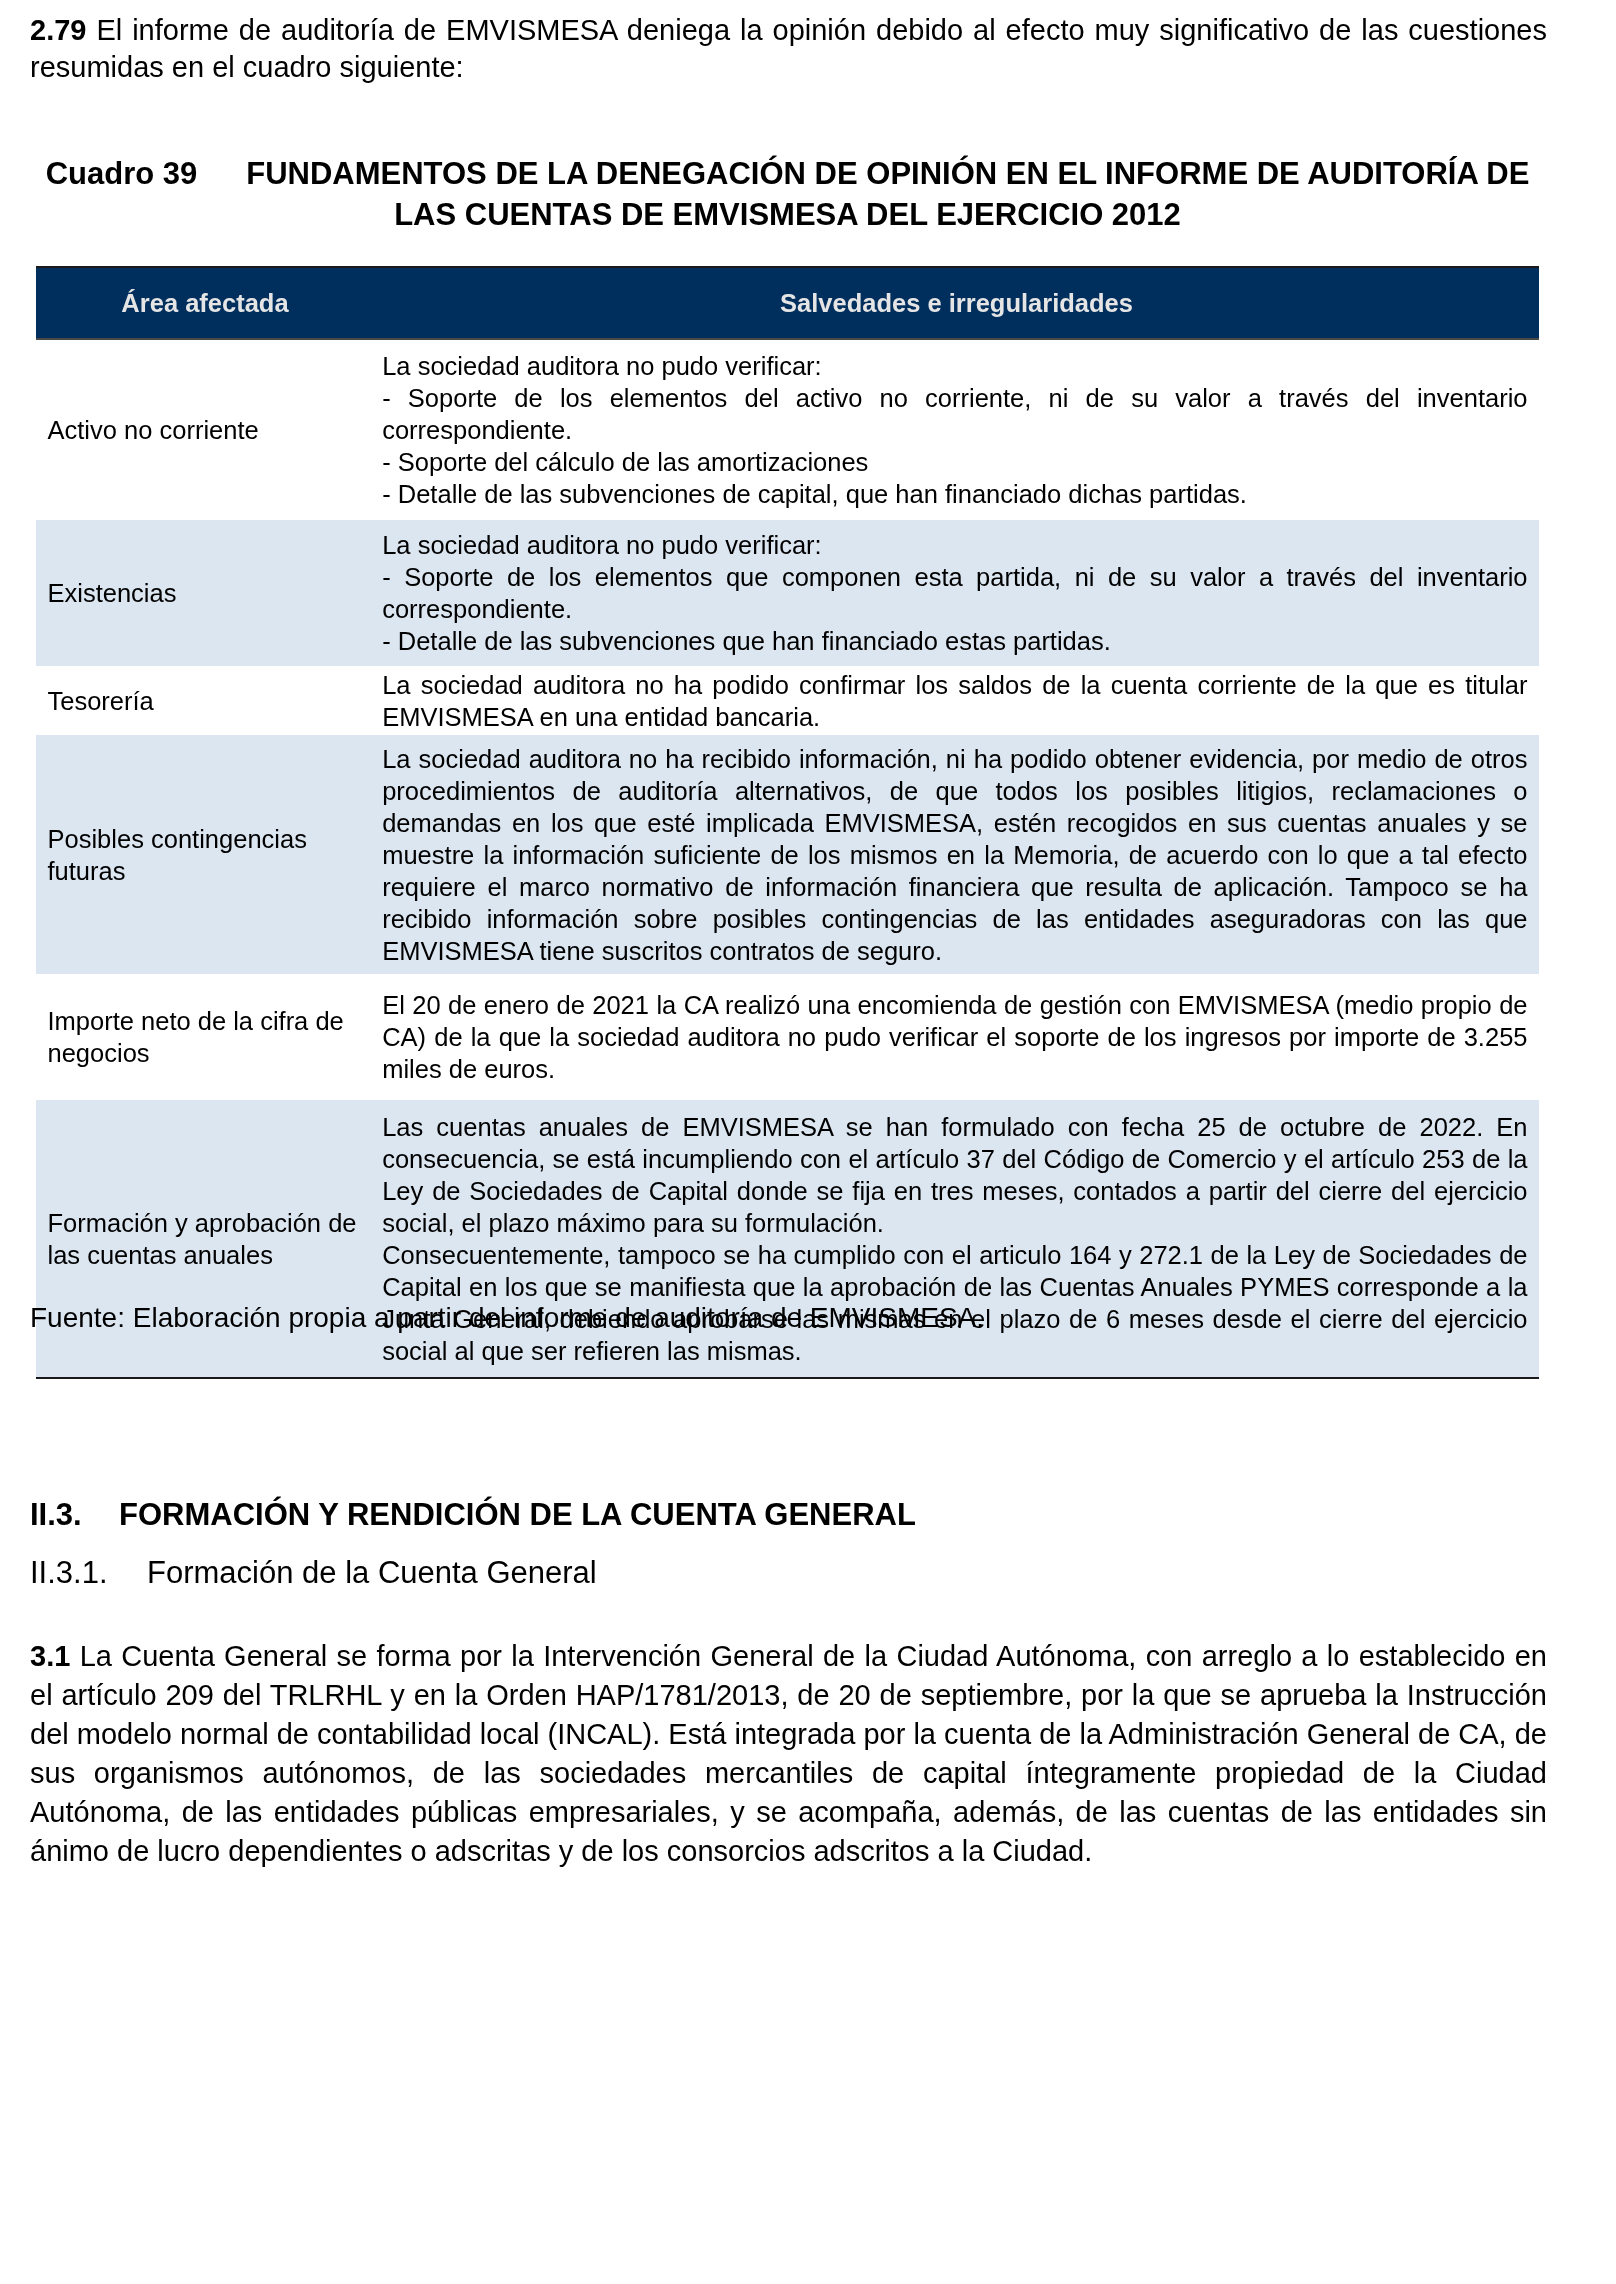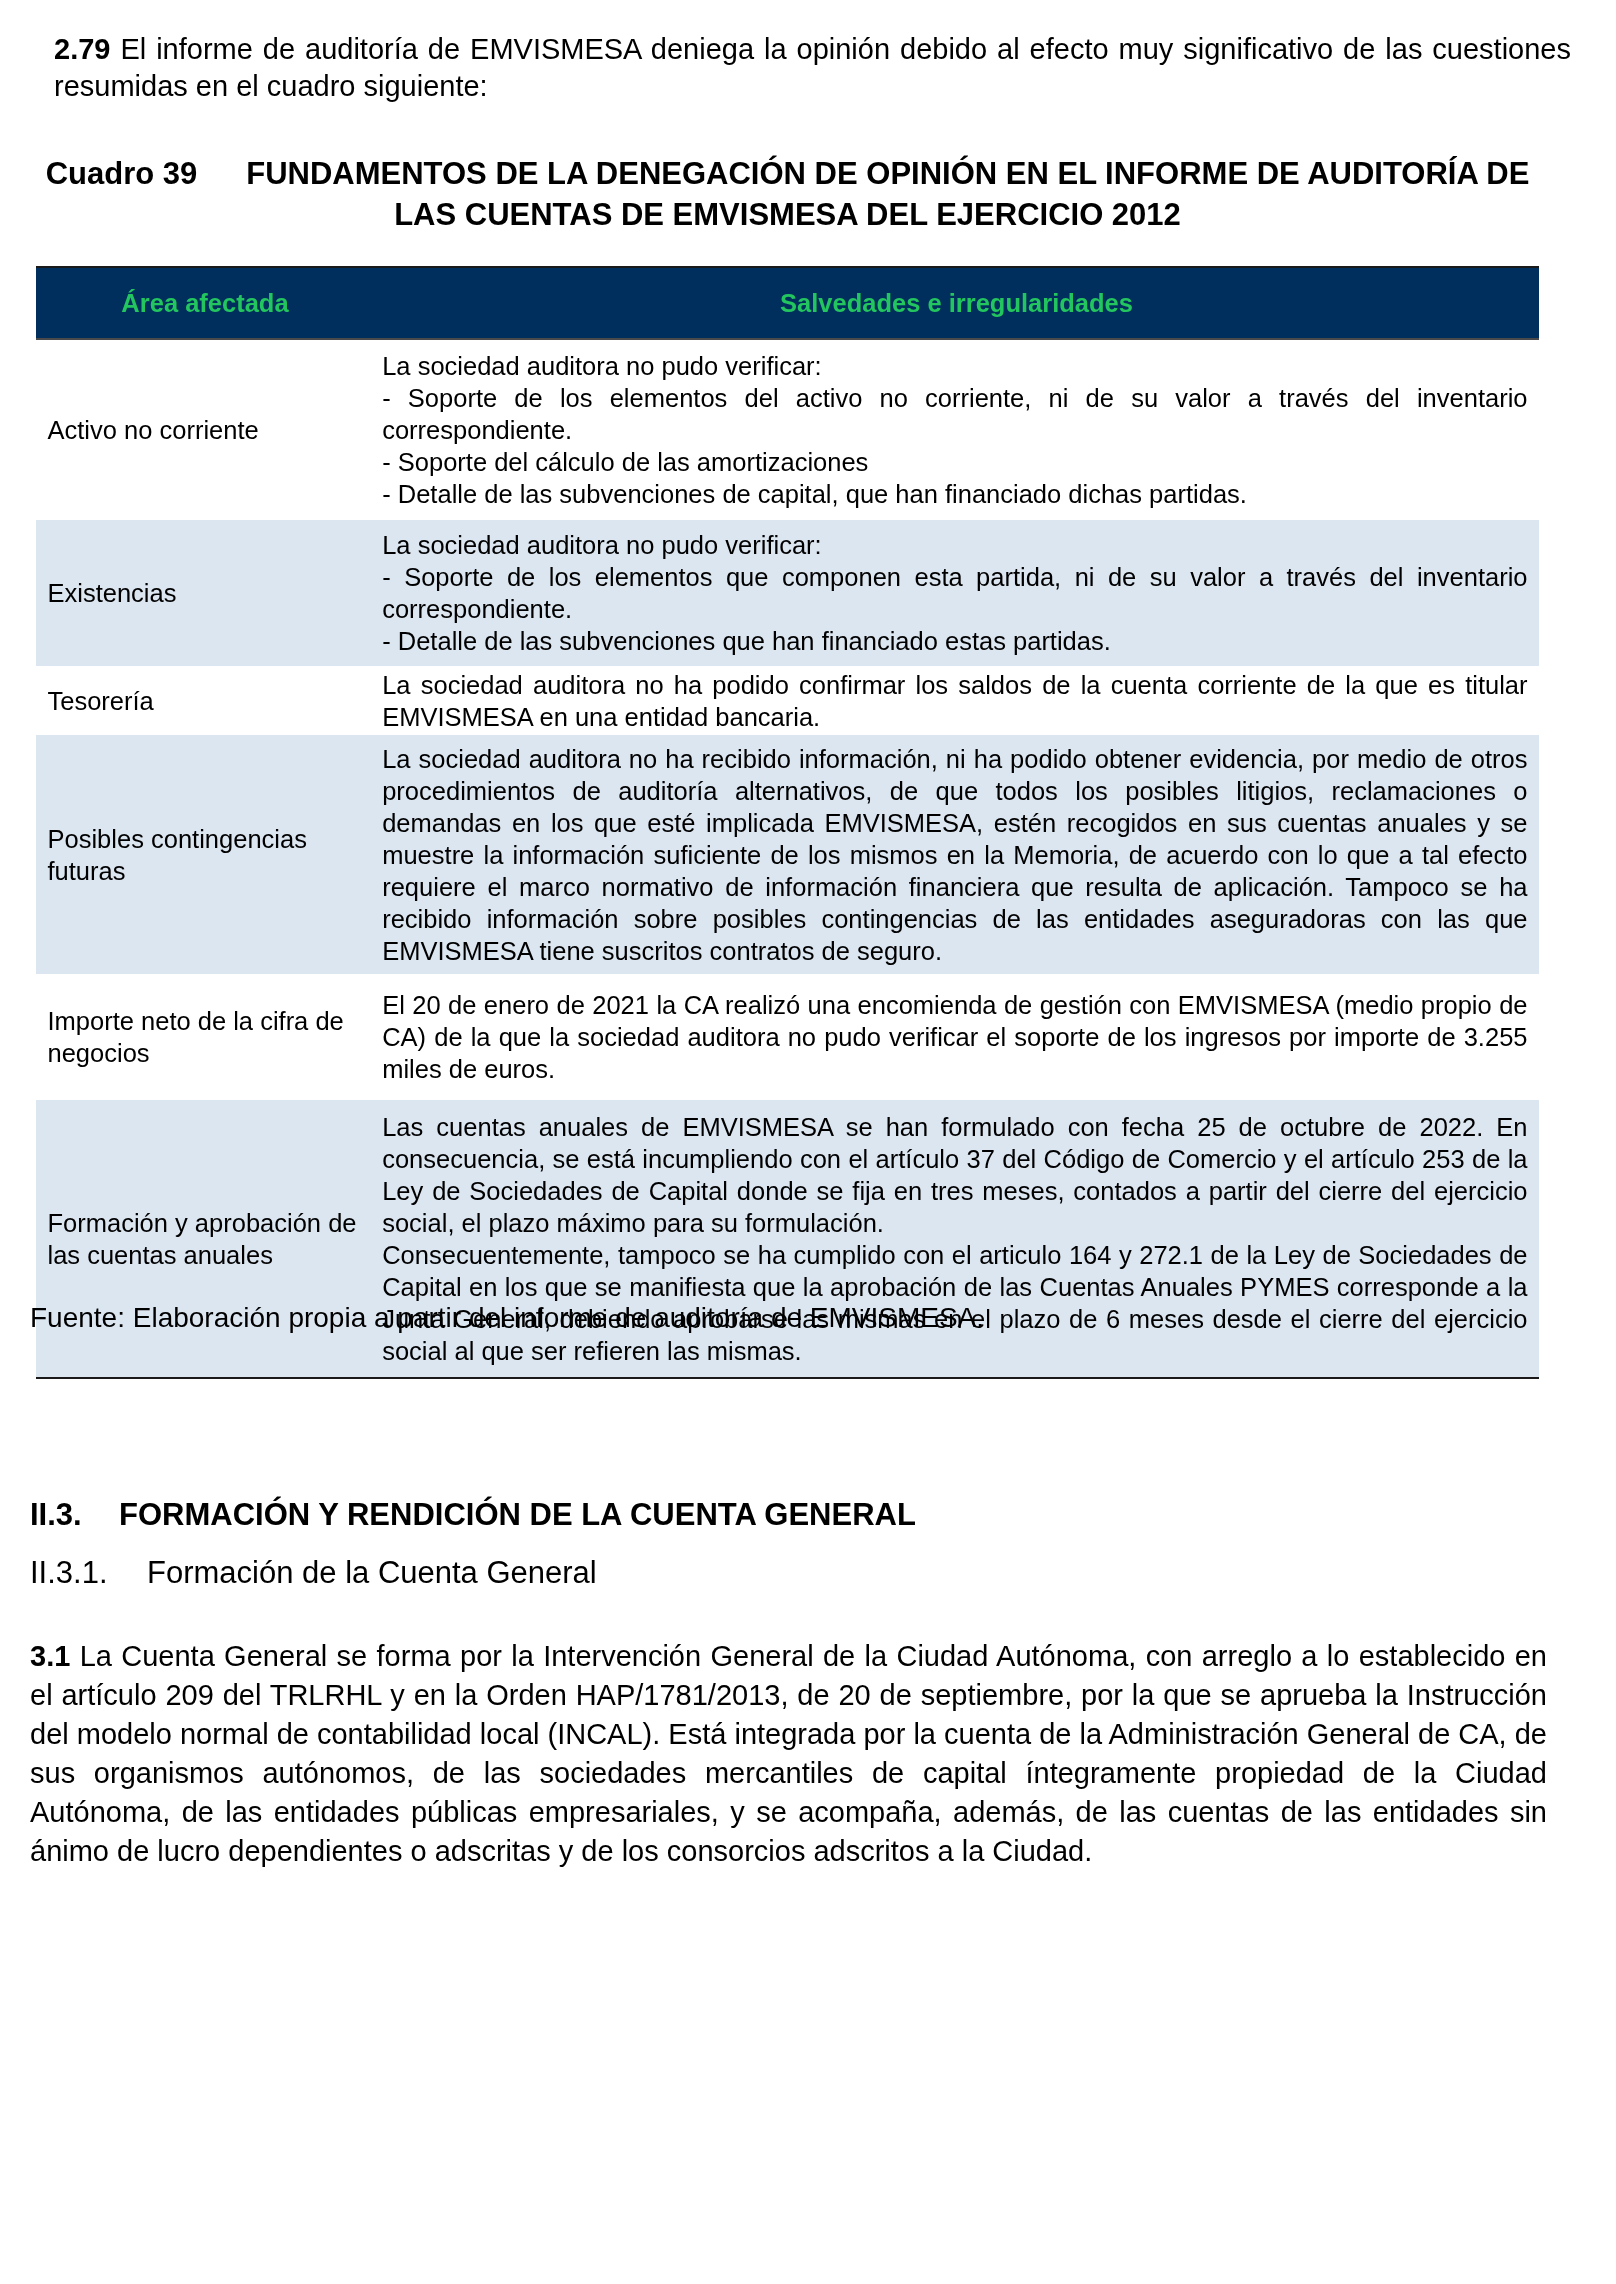--- a/index.html
+++ b/index.html
@@ -5,35 +5,35 @@
   html, body { margin: 0; padding: 0; background: #ffffff; }
   body {
     width: 1617px; height: 2284px; position: relative; overflow: hidden;
     font-family: "Liberation Sans", sans-serif; color: #000000;
   }
   .para {
     position: absolute; left: 30px; width: 1517px;
     font-size: 29px; line-height: 37px; text-align: justify;
   }
   .para b { font-weight: bold; }
-  .intro { top: 31px; margin-left: 24px; }
+  .intro { top: 12px; }
   .title {
     position: absolute; left: 36px; width: 1503px; top: 153px;
     text-align: center; font-weight: bold; font-size: 31px; line-height: 41px;
   }
   .title .num { display: inline-block; margin-right: 49px; }
   table.cuadro {
     position: absolute; left: 36px; top: 266px; width: 1503px;
     border-collapse: collapse; table-layout: fixed;
     font-size: 25.5px; line-height: 32px;
   }
   table.cuadro col.c1 { width: 338px; }
   table.cuadro col.c2 { width: 1165px; }
   table.cuadro thead th {
-    background: #002E5D; color: #22c55e; font-weight: bold;
+    background: #002E5D; color: #e5e5e5; font-weight: bold;
     height: 70px; border-top: 2.5px solid #1a1a1a; border-bottom: 2.5px solid #4a4a4a;
     font-size: 25.5px; padding: 0;
   }
   table.cuadro tbody td {
     vertical-align: middle; padding: 2.5px 10px 2.5px 11.5px;
   }
   table.cuadro tbody td.area { padding-left: 11.5px; padding-right: 6.6px; text-align: left; }
   table.cuadro tbody td.desc { text-align: justify; padding-left: 8.2px; padding-right: 11.5px; }
   table.cuadro tbody tr.alt td { background: #DCE6F1; }
   table.cuadro tbody tr:last-child td { border-bottom: 2.5px solid #1a1a1a; }

